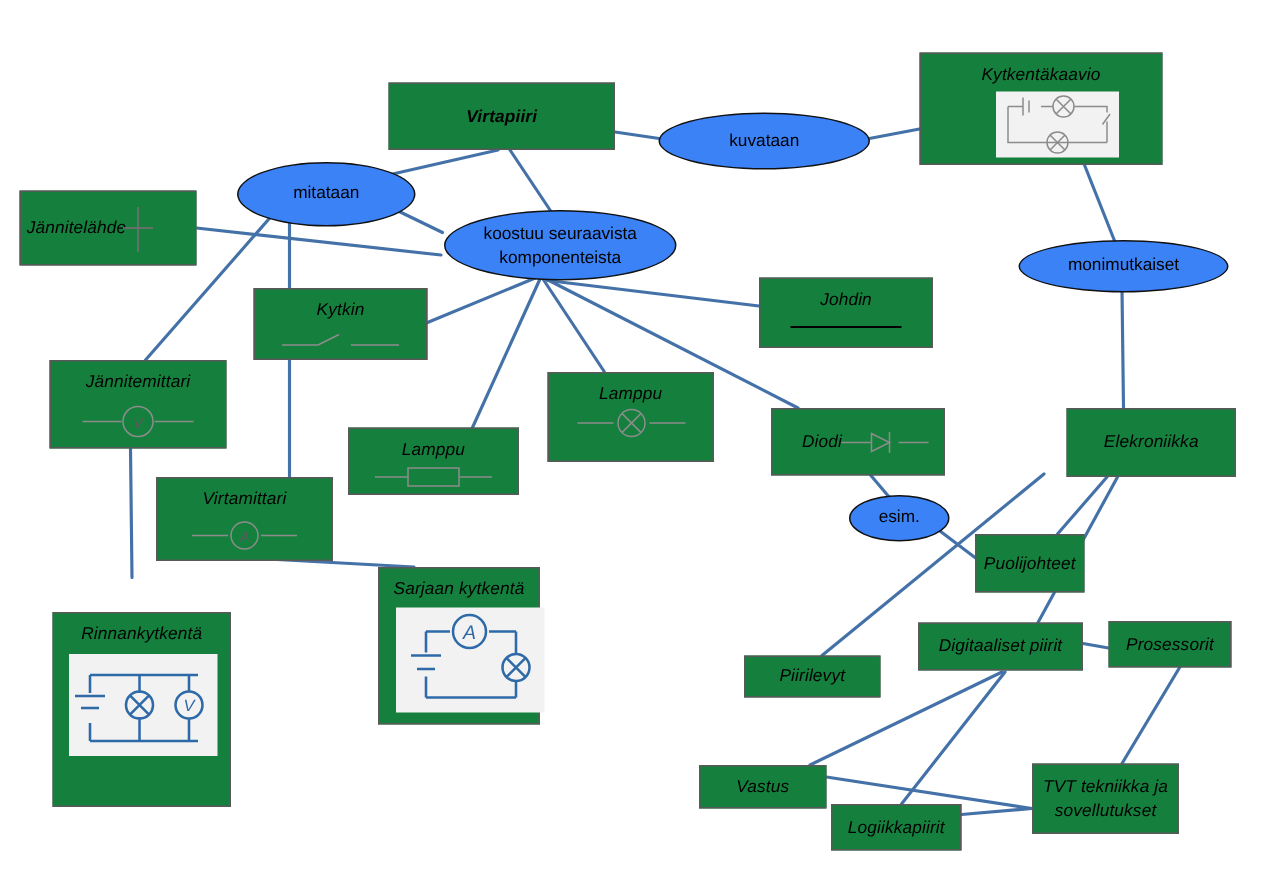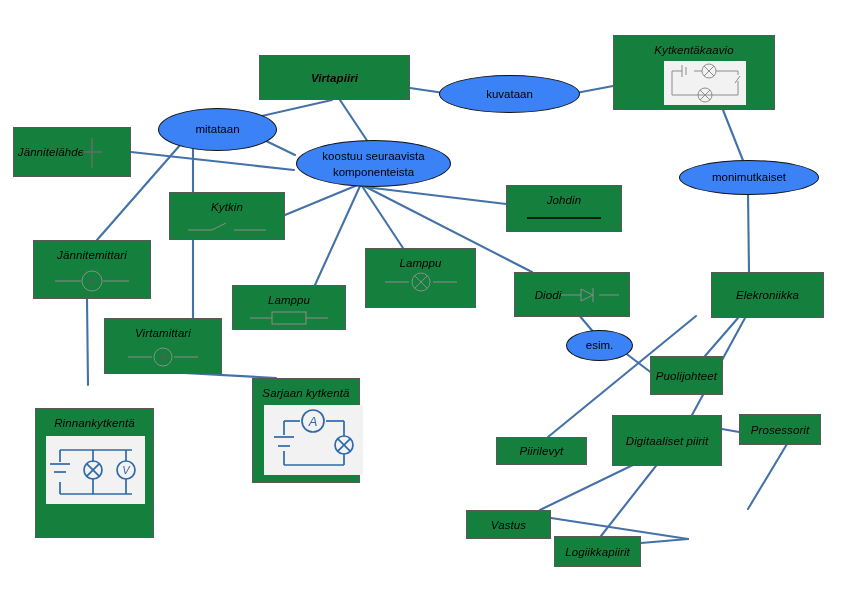--- a/index.html
+++ b/index.html
@@ -341,36 +341,40 @@
   </div>
 
   <div class="node box center-label" style="left:650px; top:356px; width:73px; height:39px;">
     <div class="caption">Puolijohteet</div>
   </div>
 
   <div class="node box center-label" style="left:496px; top:437px; width:91px; height:28px;">
     <div class="caption">Piirilevyt</div>
   </div>
 
-  <div class="node box center-label" style="left:612px; top:415px; width:110px; height:51px;">
+  <div class="node box center-label" style="left:612px; top:415px; width:110px; height:32px;">
     <div class="caption">Digitaaliset piirit</div>
   </div>
 
   <div class="node box center-label" style="left:739px; top:414px; width:82px; height:31px;">
     <div class="caption">Prosessorit</div>
   </div>
 
   <div class="node box center-label" style="left:466px; top:510px; width:85px; height:29px;">
     <div class="caption">Vastus</div>
   </div>
 
   <div class="node box center-label" style="left:554px; top:536px; width:87px; height:31px;">
     <div class="caption">Logiikkapiirit</div>
   </div>
 
+  <div class="node box center-label" style="left:688px; top:509px; width:98px; height:47px;">
+    <div class="caption wrap" style="top:8px; transform:none;">TVT tekniikka ja</div>
+    <div class="caption wrap" style="top:24px; transform:none;">sovellutukset</div>
+  </div>
 
   <div class="ellipse" style="left:158px; top:108px; width:119px; height:43px;">
     <div class="caption">mitataan</div>
   </div>
 
   <div class="ellipse" style="left:439px; top:75px; width:141px; height:38px;">
     <div class="caption">kuvataan</div>
   </div>
 
   <div class="ellipse" style="left:296px; top:140px; width:155px; height:47px;">

